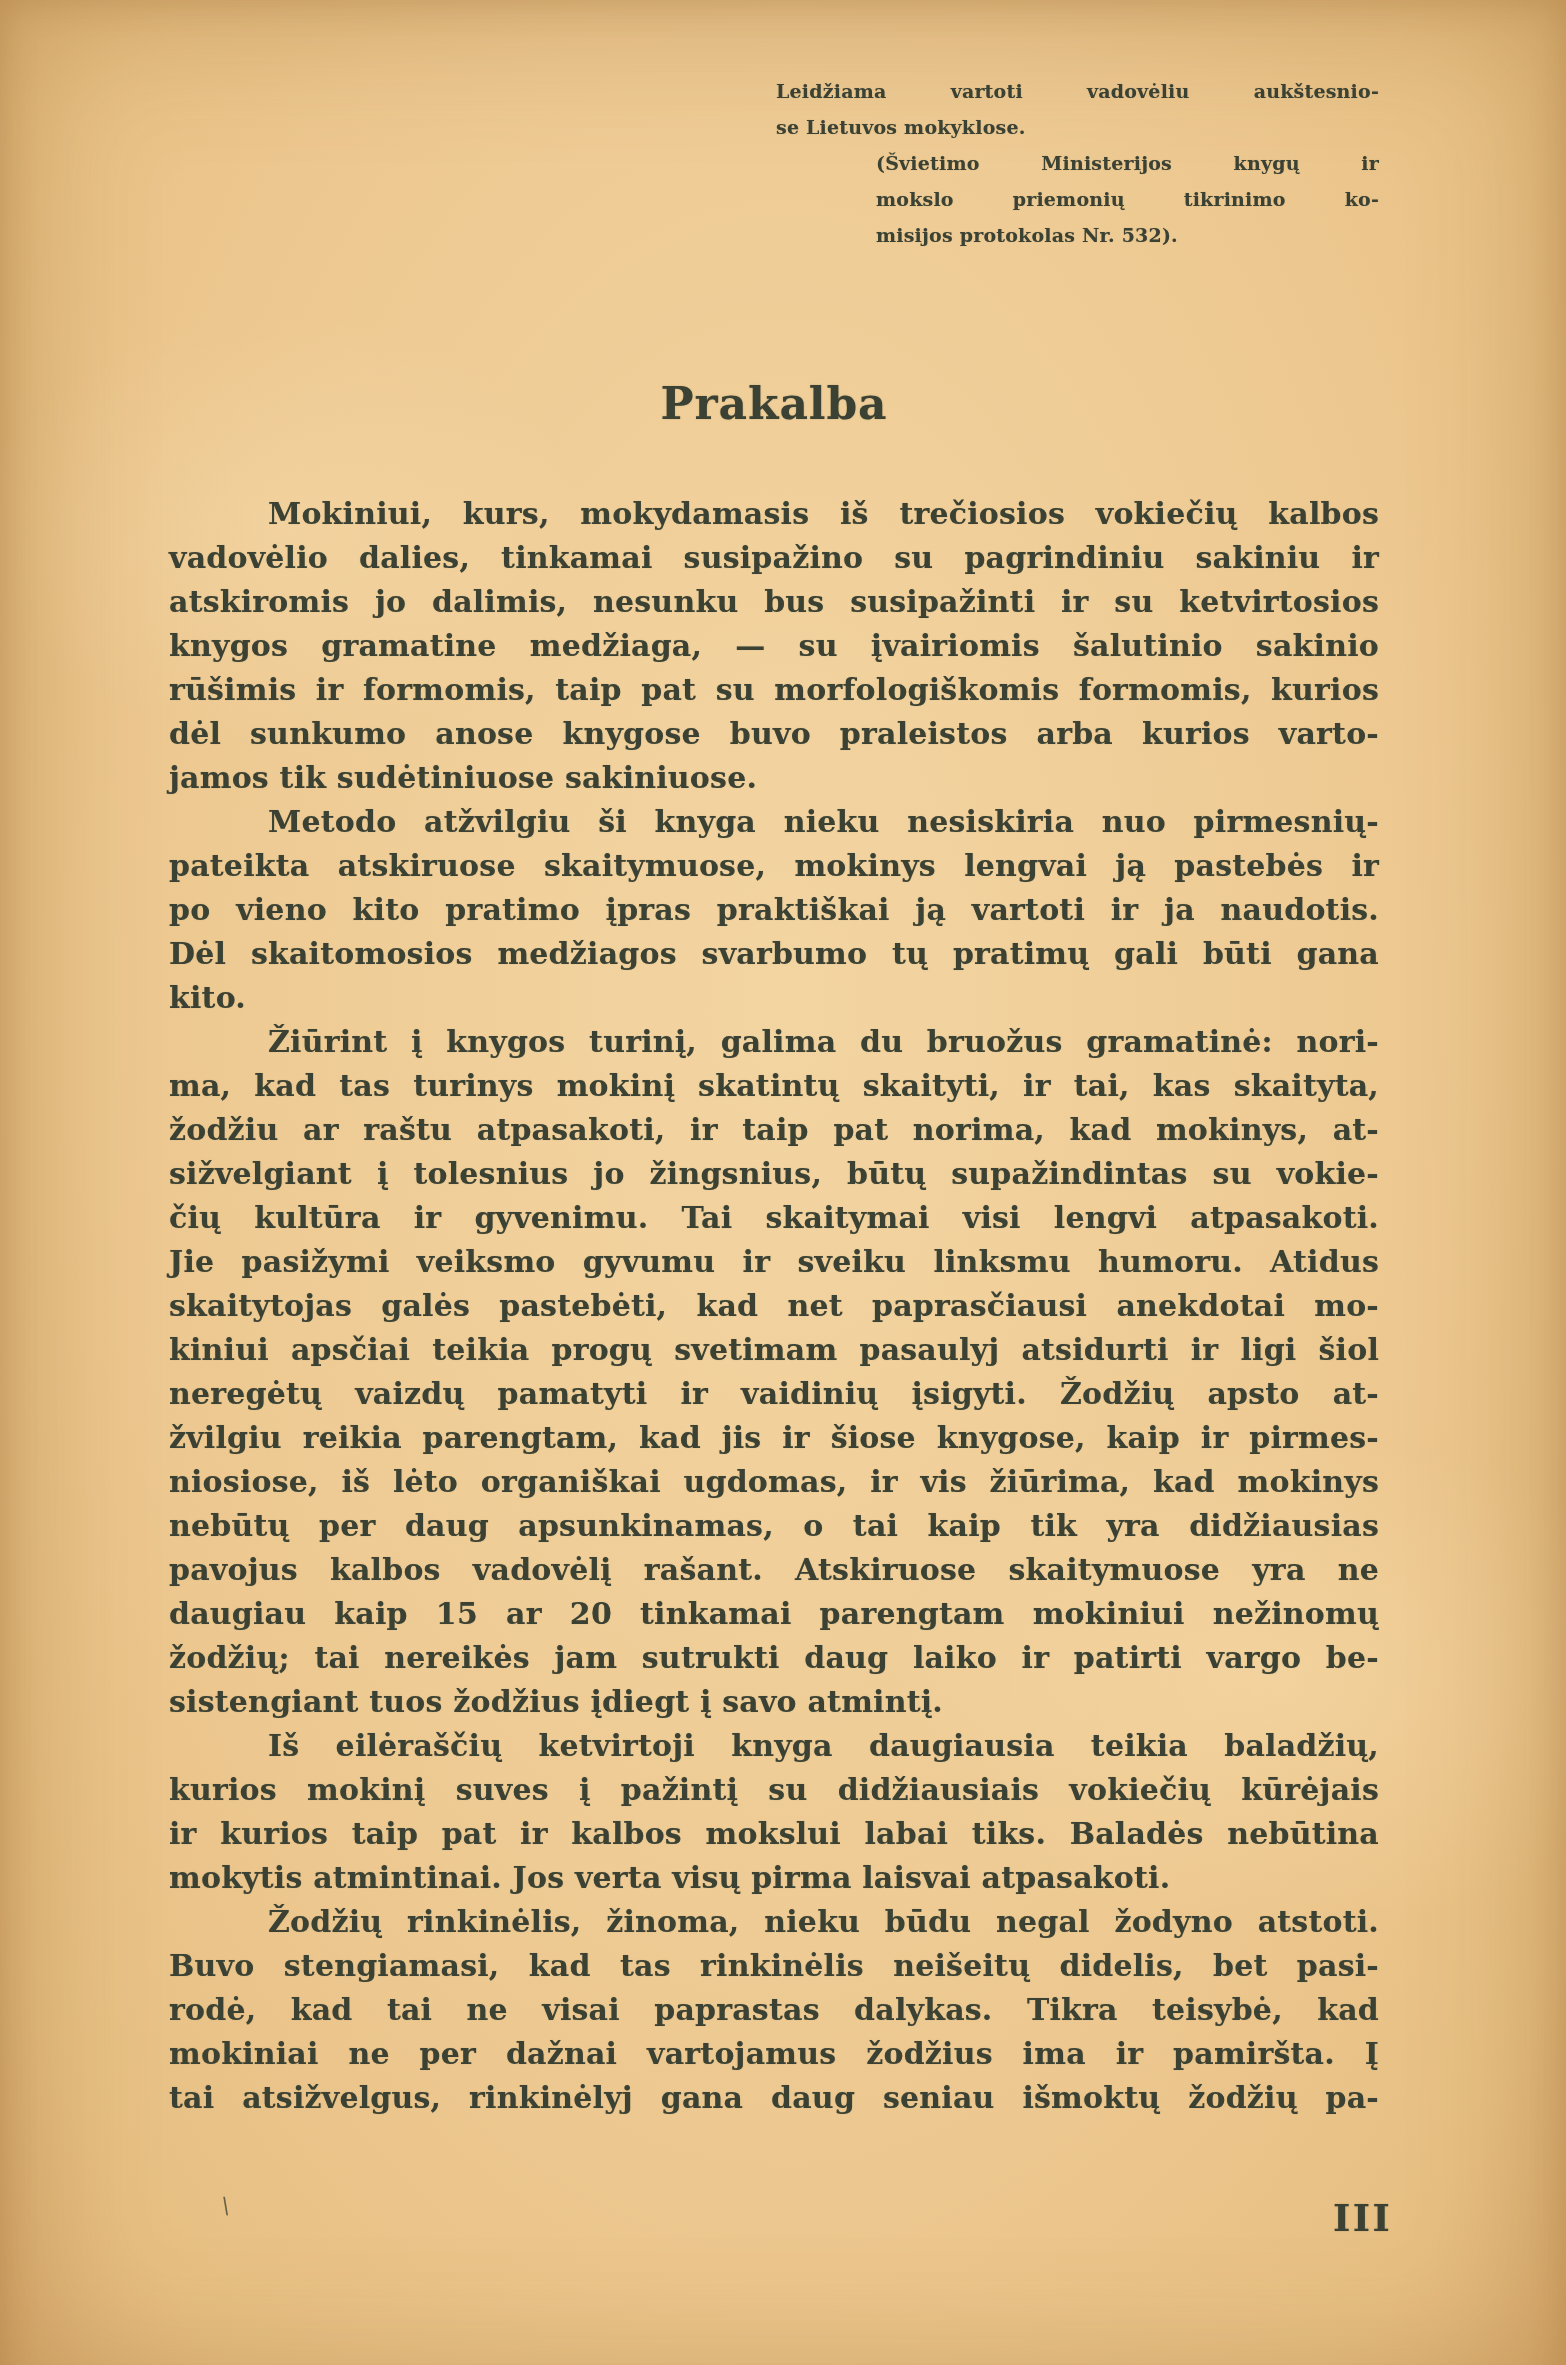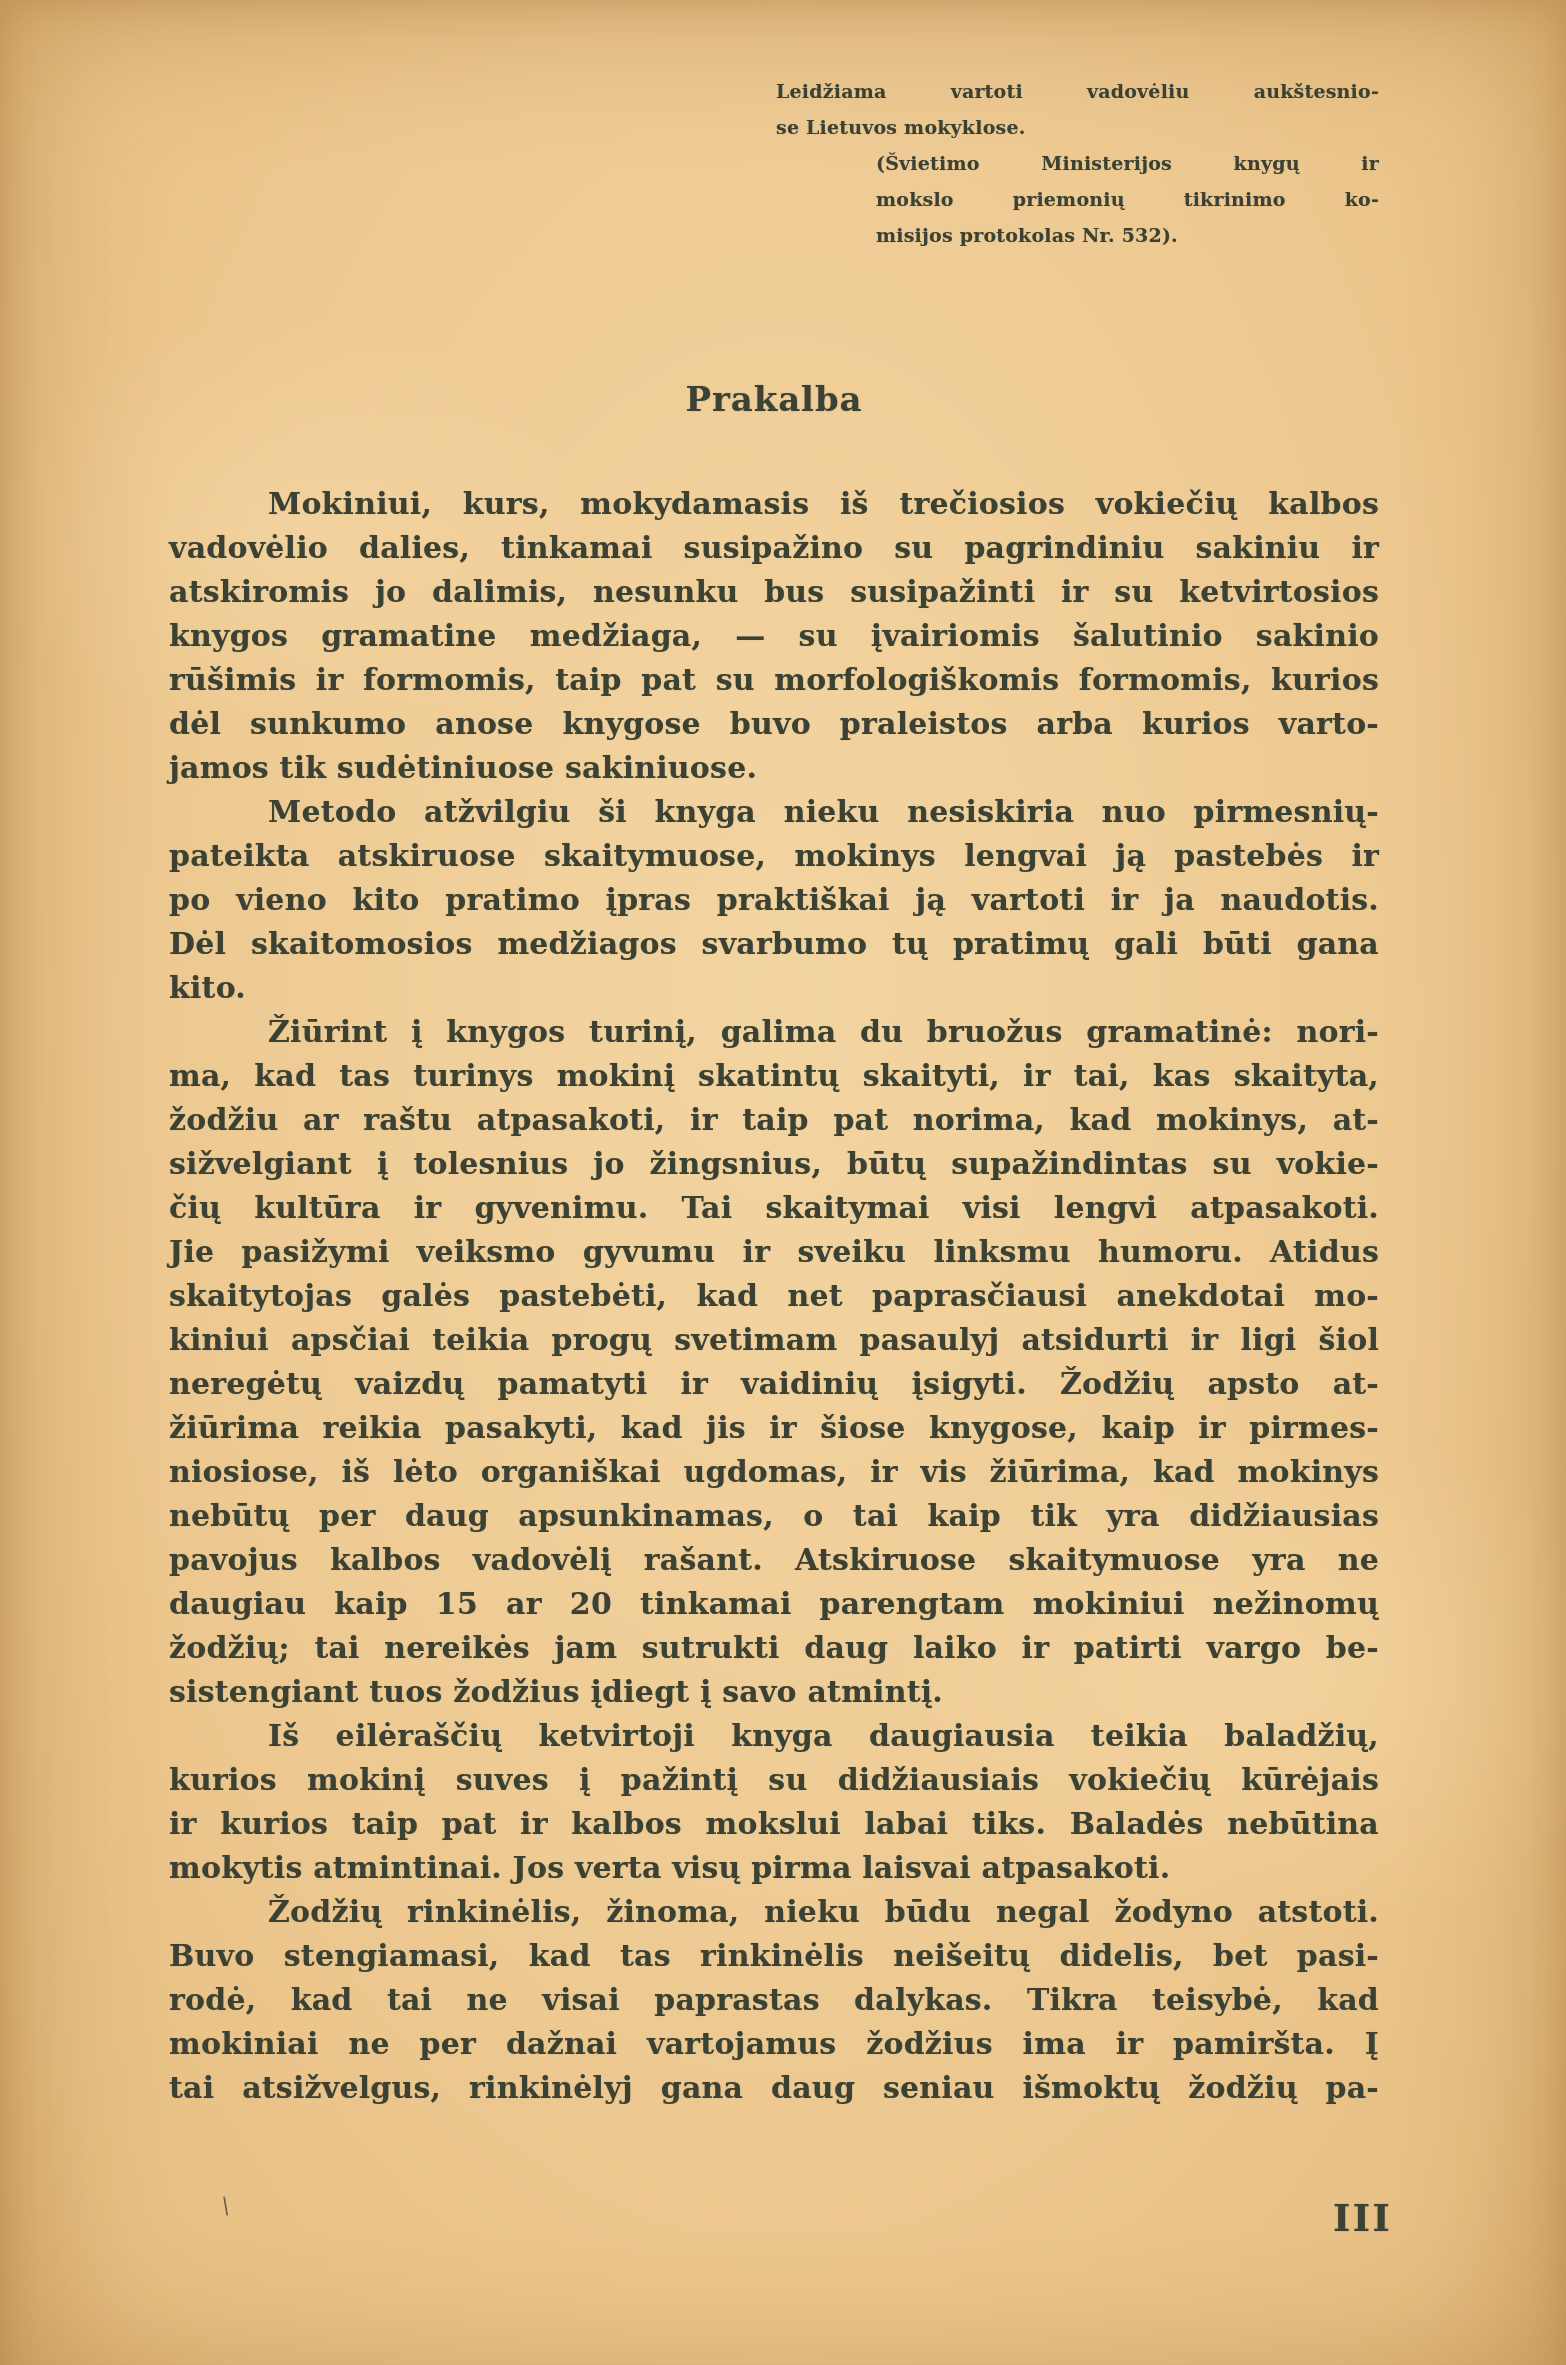--- a/index.html
+++ b/index.html
@@ -41,21 +41,21 @@
     text-shadow: 0 0 0.9px rgba(59, 66, 51, 0.35);
   }
   .notice .line { text-align: justify; text-align-last: justify; }
   .notice .line.last { text-align-last: left; }
   .notice .block.indented { padding-left: 100px; }
 
   
   .title {
     margin: 129px 0 0 0;
     text-align: center;
-    font-size: 34px;
+    font-size: 44px;
     line-height: 1;
     letter-spacing: 0.9px;
     font-weight: bold;
     text-shadow: 0 0 1.4px rgba(55, 62, 47, 0.35);
   }
 
   
   .body {
     margin-top: 66px;
     font-size: 30px;
@@ -128,21 +128,21 @@
         <div class="block">
           <div class="line first">Žiūrint į knygos turinį, galima du bruožus gramatinė: nori-</div>
           <div class="line">ma, kad tas turinys mokinį skatintų skaityti, ir tai, kas skaityta,</div>
           <div class="line">žodžiu ar raštu atpasakoti, ir taip pat norima, kad mokinys, at-</div>
           <div class="line">sižvelgiant į tolesnius jo žingsnius, būtų supažindintas su vokie-</div>
           <div class="line">čių kultūra ir gyvenimu. Tai skaitymai visi lengvi atpasakoti.</div>
           <div class="line">Jie pasižymi veiksmo gyvumu ir sveiku linksmu humoru. Atidus</div>
           <div class="line">skaitytojas galės pastebėti, kad net paprasčiausi anekdotai mo-</div>
           <div class="line">kiniui apsčiai teikia progų svetimam pasaulyj atsidurti ir ligi šiol</div>
           <div class="line">neregėtų vaizdų pamatyti ir vaidinių įsigyti. Žodžių apsto at-</div>
-          <div class="line">žiūrima reikia pasakyti, kad jis ir šiose knygose, kaip ir pirmes-</div>
+          <div class="line">žvilgiu reikia parengtam, kad jis ir šiose knygose, kaip ir pirmes-</div>
           <div class="line">niosiose, iš lėto organiškai ugdomas, ir vis žiūrima, kad mokinys</div>
           <div class="line">nebūtų per daug apsunkinamas, o tai kaip tik yra didžiausias</div>
           <div class="line">pavojus kalbos vadovėlį rašant. Atskiruose skaitymuose yra ne</div>
           <div class="line">daugiau kaip 15 ar 20 tinkamai parengtam mokiniui nežinomų</div>
           <div class="line">žodžių; tai nereikės jam sutrukti daug laiko ir patirti vargo be-</div>
           <div class="line last">sistengiant tuos žodžius įdiegt į savo atmintį.</div>
         </div>
         <div class="block">
           <div class="line first">Iš eilėraščių ketvirtoji knyga daugiausia teikia baladžių,</div>
           <div class="line">kurios mokinį suves į pažintį su didžiausiais vokiečių kūrėjais</div>

